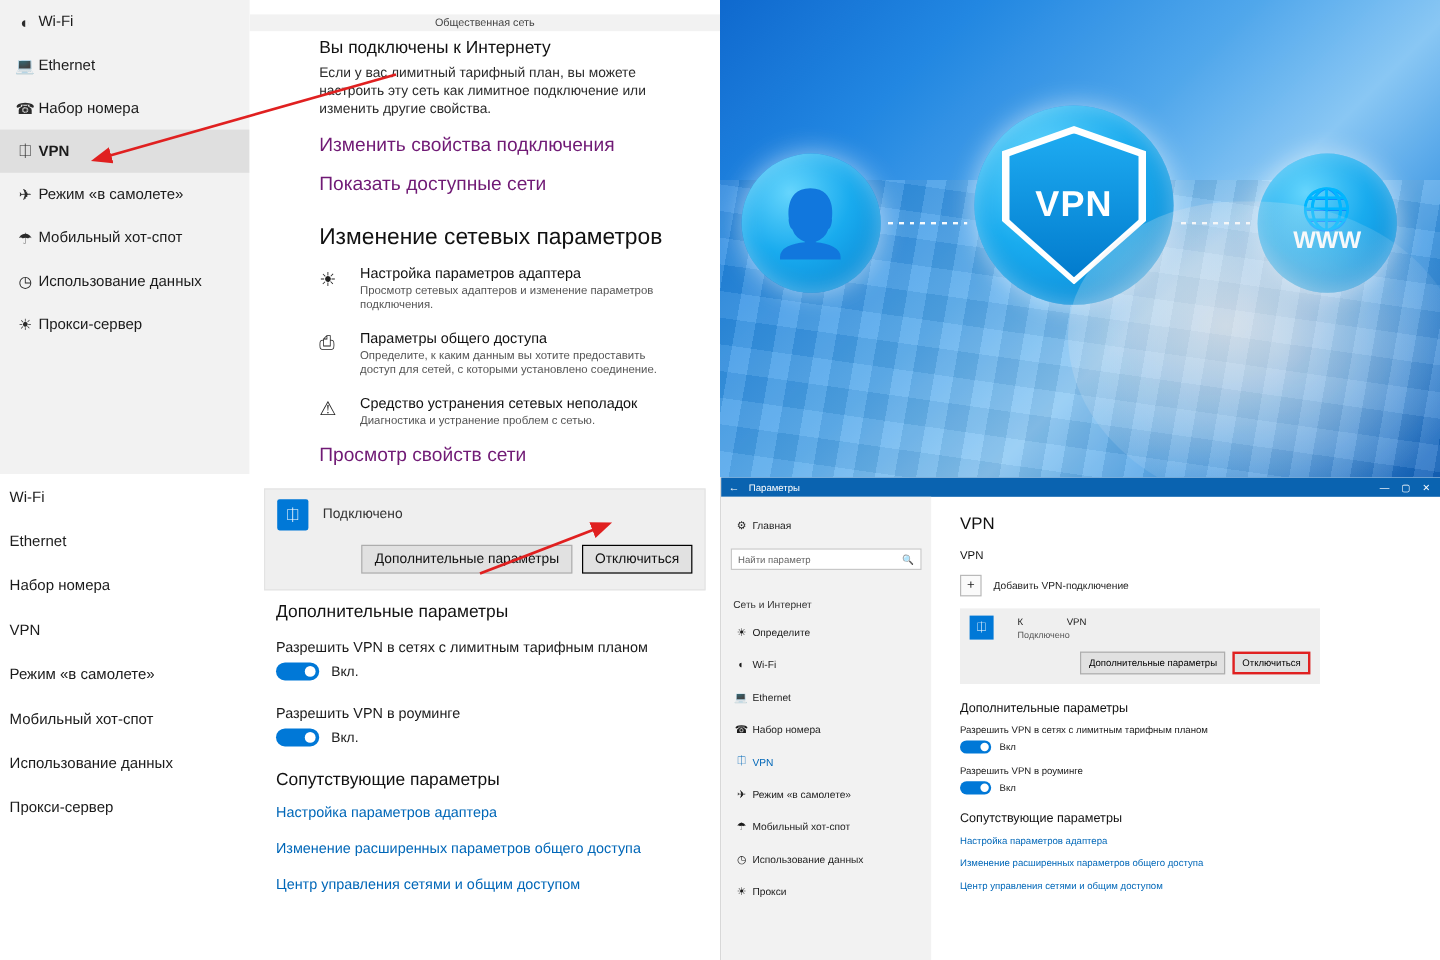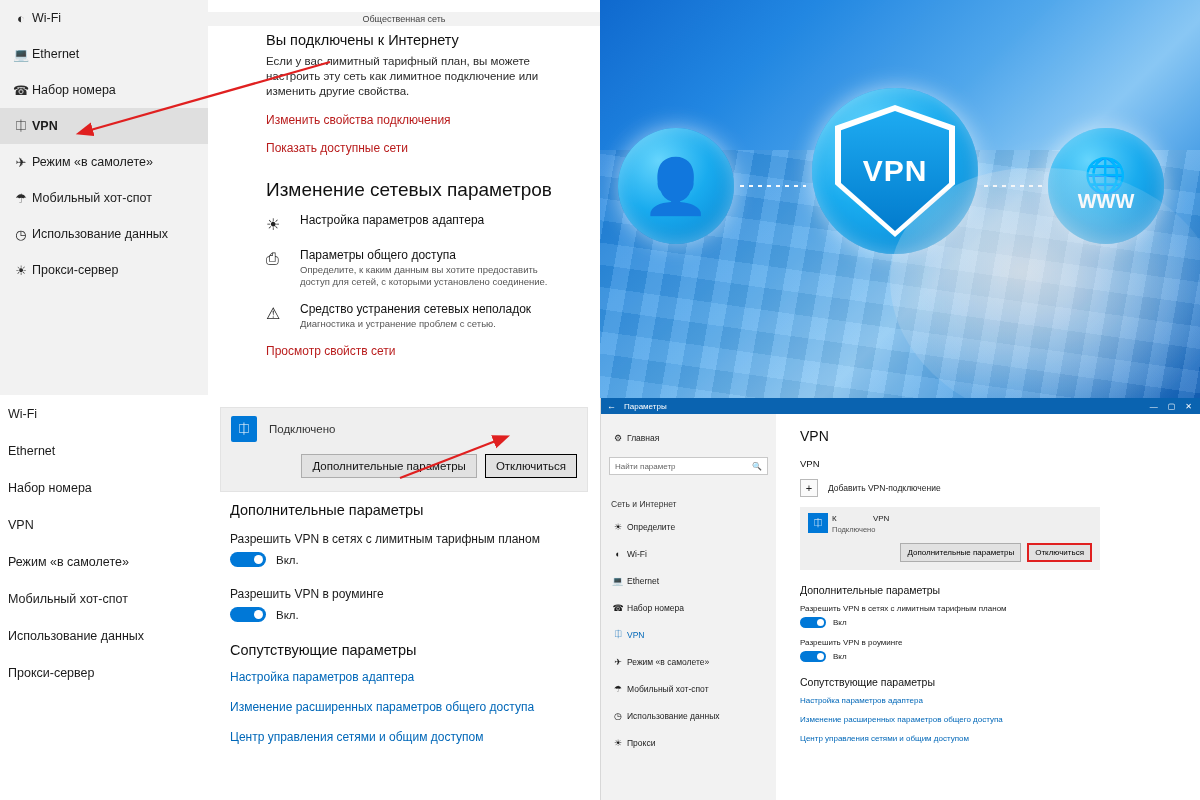--- a/index.html
+++ b/index.html
@@ -41,21 +41,21 @@
     position: absolute; left: 208px; top: 12px; width: 392px; height: 800px;
     background: #ffffff;
   }
   .mid-head {
     height: 14px; background: #f2f2f2; font-size: 9px; color: #444;
     text-align: center; line-height: 14px;
   }
   .mid-inner { padding: 6px 22px 0 58px; }
   .mid-title { font-size: 14.5px; color: #111; margin-bottom: 6px; }
   .mid-para { font-size: 11.5px; color: #2b2b2b; line-height: 15px; width: 300px; }
-  .link { color: #b91c1c; font-size: 12px; display: block; margin-top: 14px; cursor: pointer; }
+  .link { color: #701a75; font-size: 16px; display: block; margin-top: 14px; cursor: pointer; }
   .sec-title { font-size: 19px; color: #111; margin: 24px 0 12px 0; }
   .opt-row { display: flex; margin-bottom: 14px; }
   .opt-ic {
     width: 34px; min-width: 34px; font-size: 16px; color: #222;
     padding-top: 2px;
   }
   .opt-title { font-size: 12px; color: #111; }
   .opt-desc { font-size: 9.5px; color: #555; line-height: 12px; margin-top: 2px; width: 270px; }
 
   
@@ -182,21 +182,21 @@
     width: 18px; height: 18px; border: 1px solid #b9b9b9; background: #fafafa;
     display: flex; align-items: center; justify-content: center; font-size: 11px; color: #222;
   }
   .wr-add .txt { font-size: 8.5px; color: #1b1b1b; margin-left: 10px; }
   .wr-card { background: #efefef; padding: 6px 8px 8px 8px; width: 300px; }
   .wr-card-top { display: flex; align-items: flex-start; }
   .wr-card-badge {
     width: 20px; height: 20px; background: #0078d7; color: #fff;
     display: flex; align-items: center; justify-content: center; font-size: 10px;
   }
-  .wr-card-txt { margin-left: 4px; font-size: 8px; color: #1b1b1b; line-height: 11px; }
+  .wr-card-txt { margin-left: 20px; font-size: 8px; color: #1b1b1b; line-height: 11px; }
   .wr-card-txt .sub { color: #555; font-size: 7.5px; }
   .wr-card-btns { display: flex; justify-content: flex-end; gap: 6px; margin-top: 8px; }
   .sbtn { background: #e1e1e1; border: 1px solid #adadad; font-size: 8px; padding: 3px 6px; cursor: pointer; }
   .sbtn.hl { border: 2px solid #e02020; }
   .wr-sec { font-size: 10.5px; color: #111; margin: 14px 0 8px 0; }
   .wr-tlabel { font-size: 8px; color: #1b1b1b; margin-bottom: 4px; }
   .wr-trow { display: flex; align-items: center; margin-bottom: 10px; }
   .wr-toggle { width: 26px; height: 11px; border-radius: 6px; background: #0078d7; position: relative; }
   .wr-toggle .k { position: absolute; right: 2px; top: 2px; width: 7px; height: 7px; border-radius: 50%; background: #fff; }
   .wr-tstate { font-size: 8px; color: #1b1b1b; margin-left: 7px; }
@@ -279,20 +279,21 @@
       <div class="mid-para">Если у вас лимитный тарифный план, вы можете настроить эту сеть как лимитное подключение или изменить другие свойства.</div>
       <a class="link">Изменить свойства подключения</a>
       <a class="link">Показать доступные сети</a>
 
       <div class="sec-title">Изменение сетевых параметров</div>
 
       <div class="opt-row">
         <div class="opt-ic">☀</div>
         <div>
           <div class="opt-title">Настройка параметров адаптера</div>
+          <div class="opt-desc">Просмотр сетевых адаптеров и изменение параметров подключения.</div>
         </div>
       </div>
       <div class="opt-row">
         <div class="opt-ic">⎙</div>
         <div>
           <div class="opt-title">Параметры общего доступа</div>
           <div class="opt-desc">Определите, к каким данным вы хотите предоставить доступ для сетей, с которыми установлено соединение.</div>
         </div>
       </div>
       <div class="opt-row">

